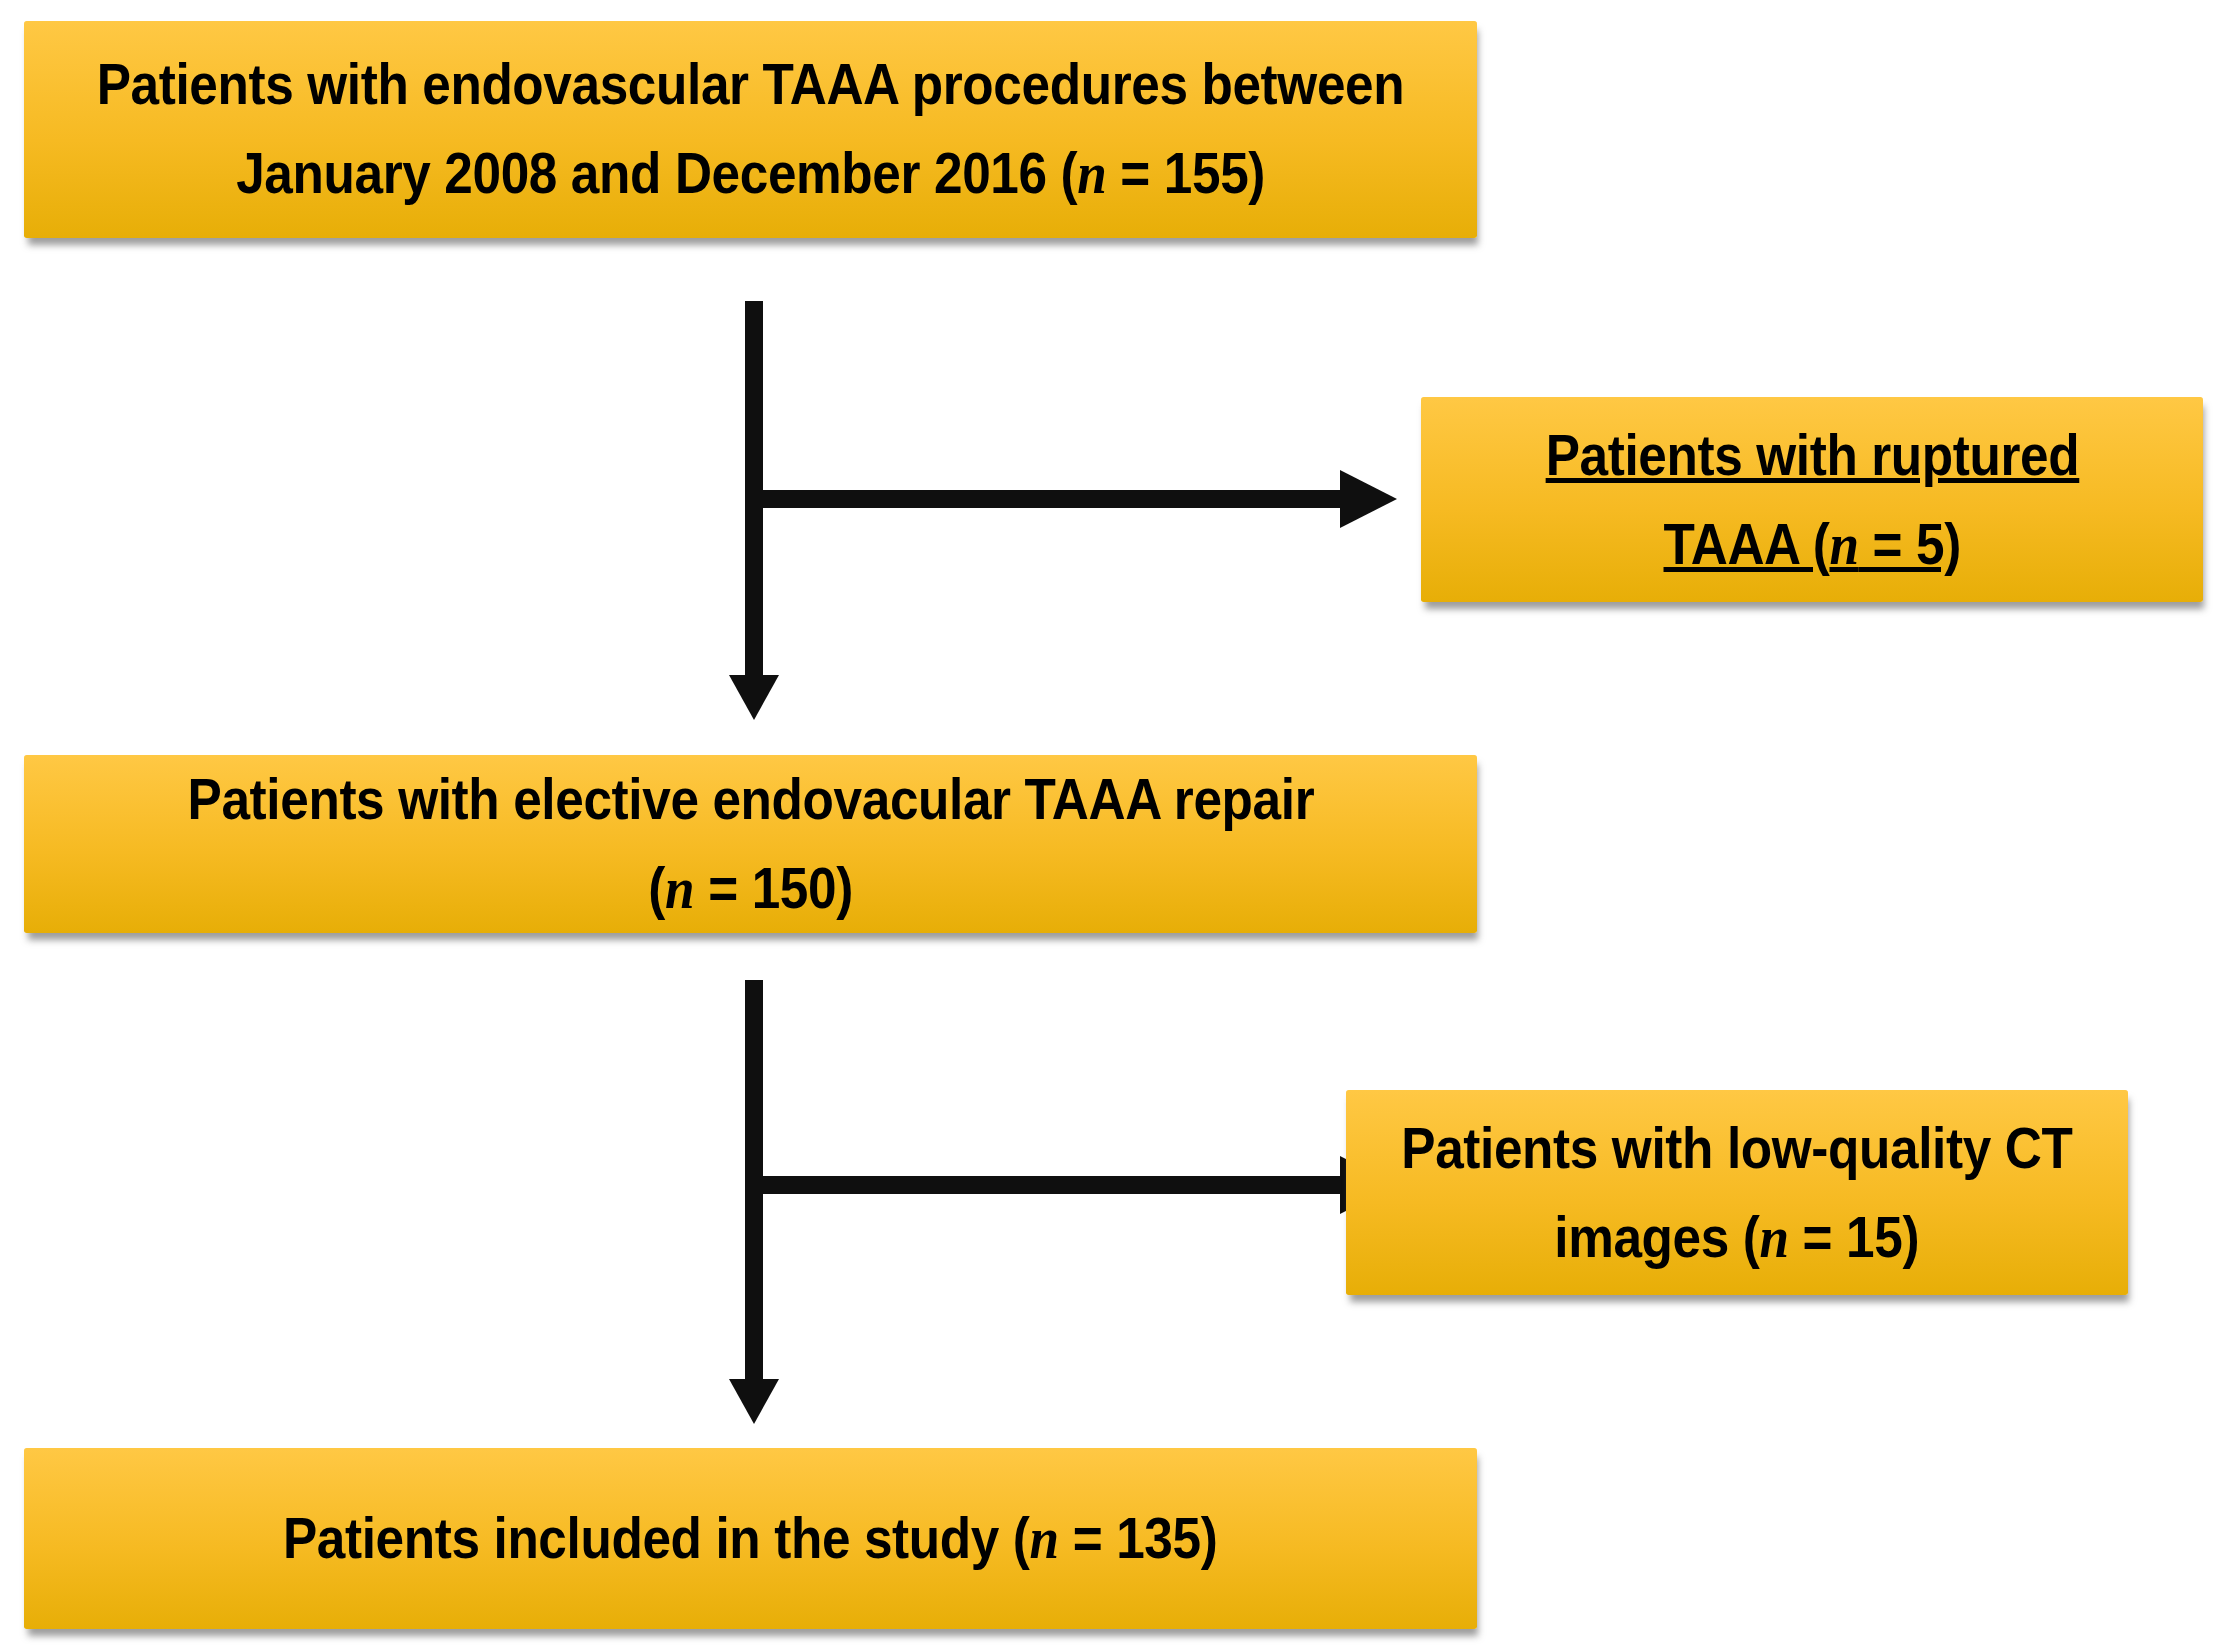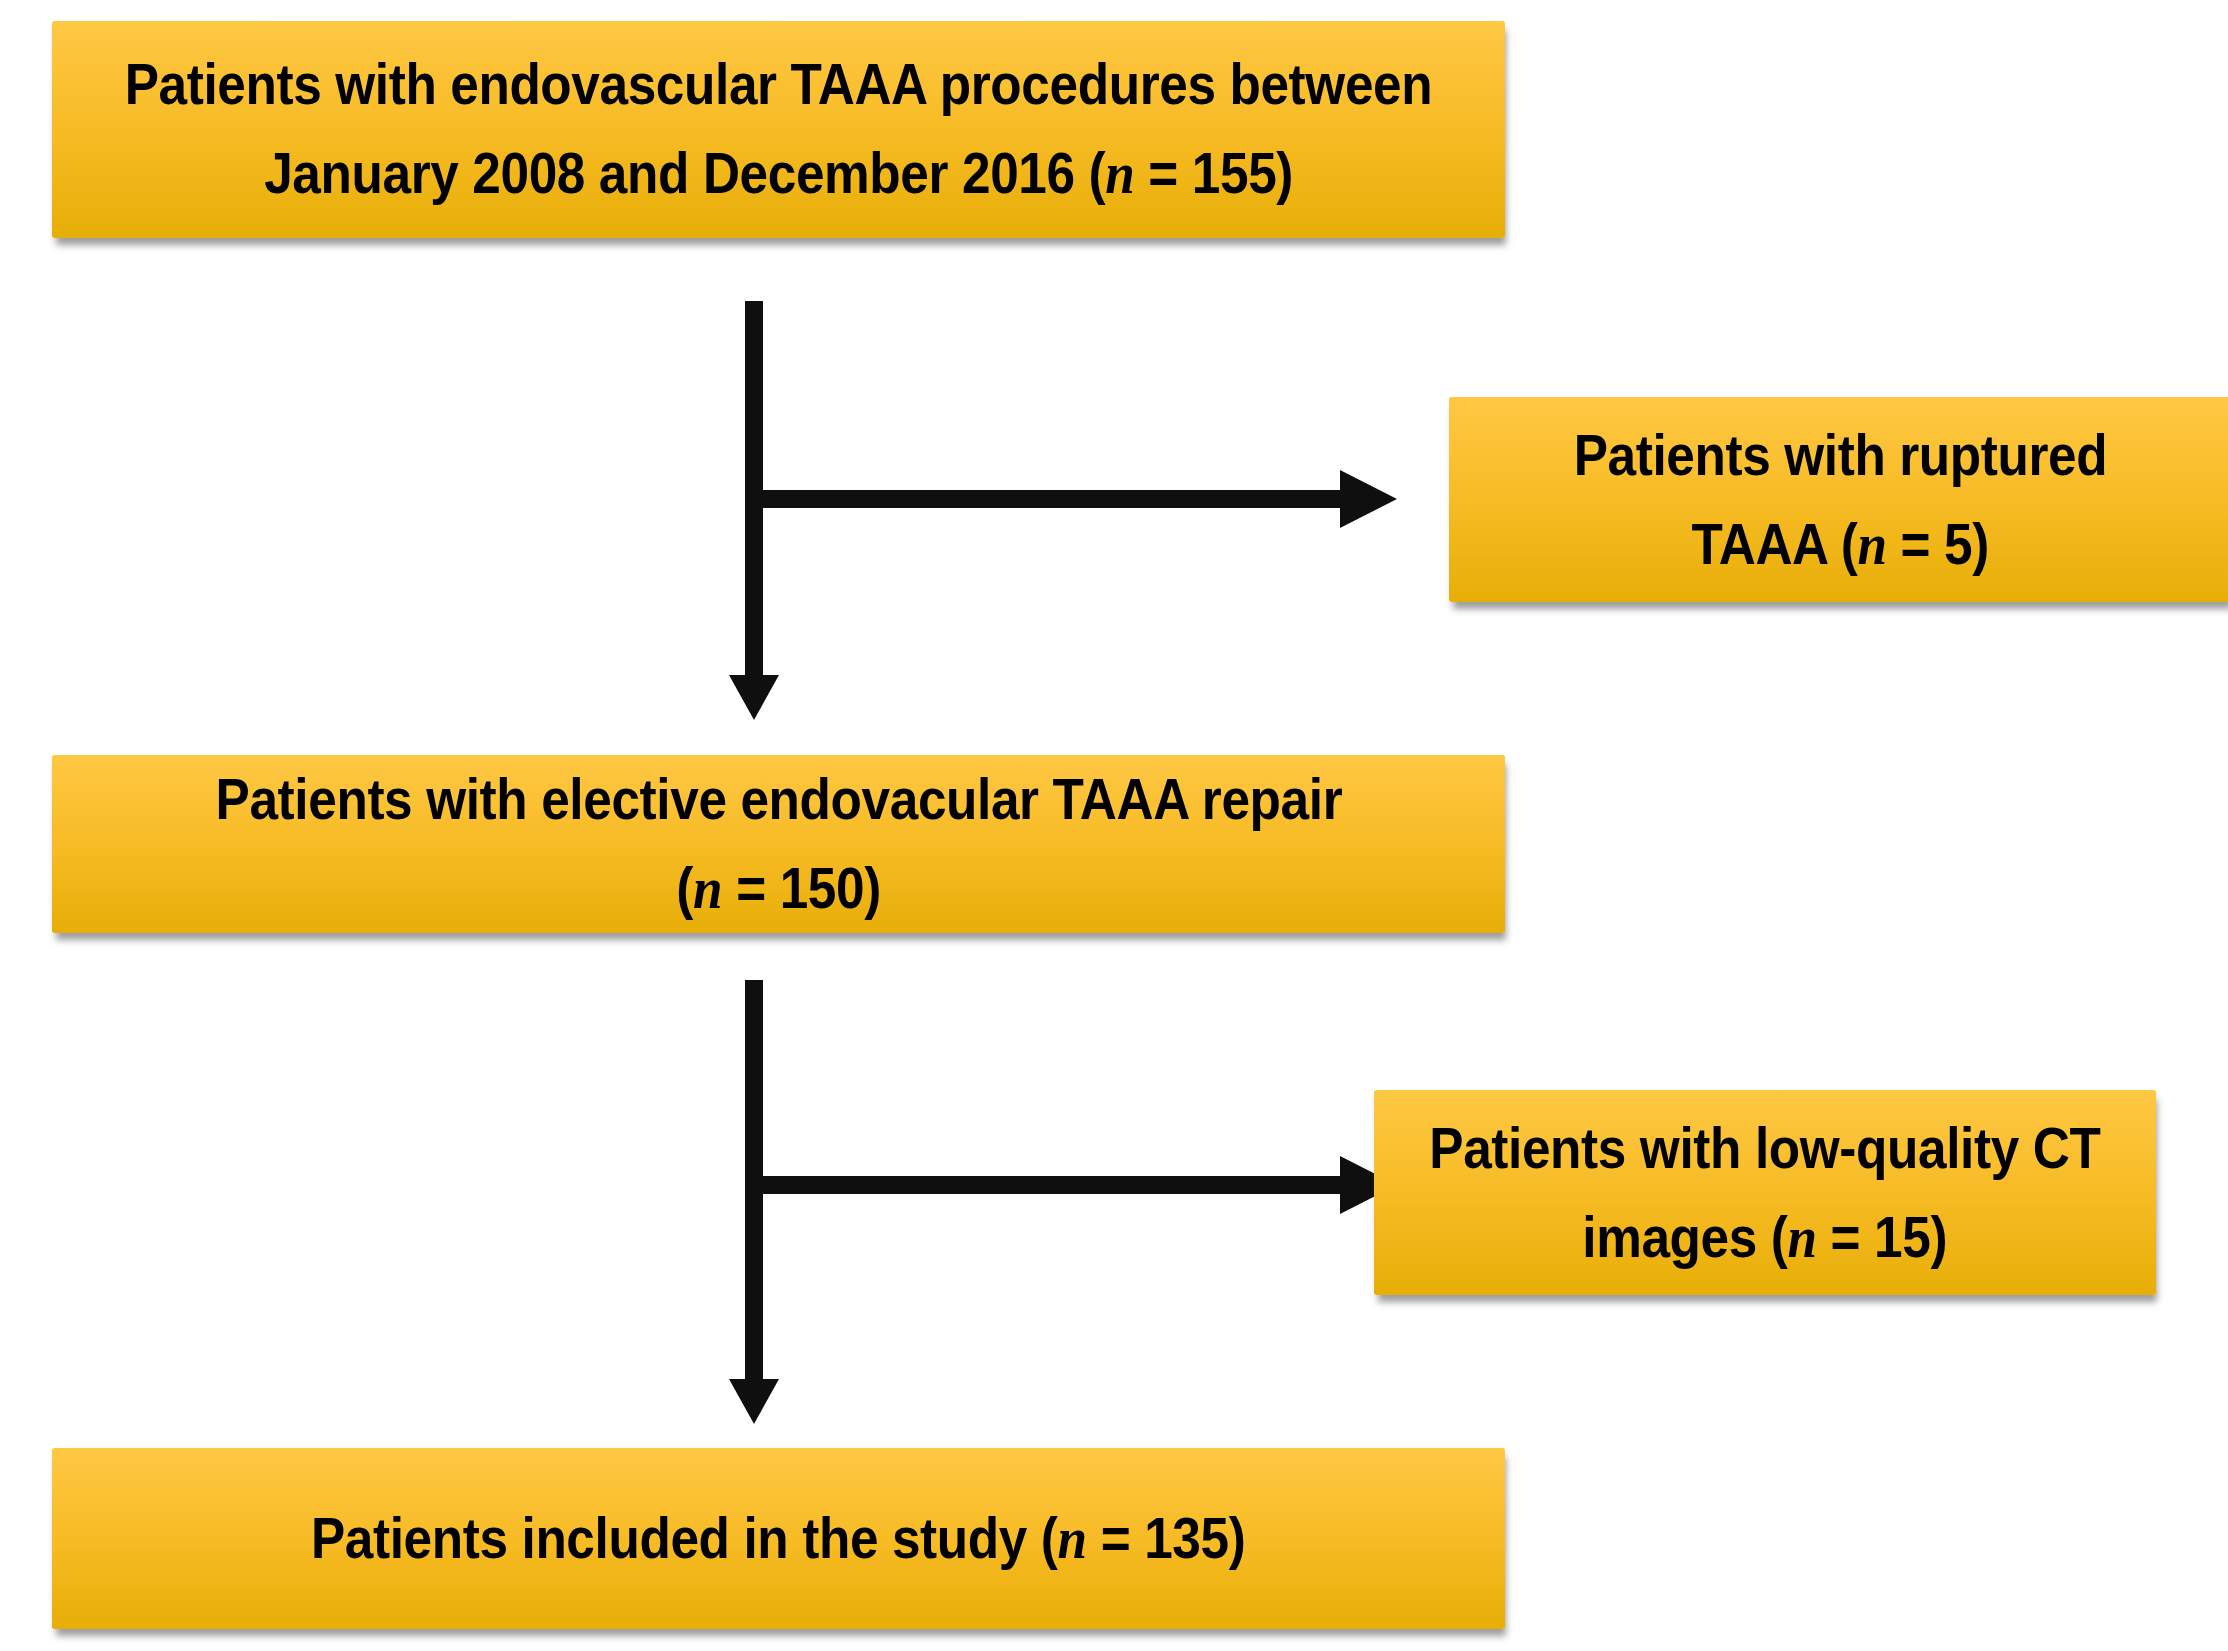--- a/index.html
+++ b/index.html
@@ -25,21 +25,20 @@
       var(--box-gradient-top, #ffc844) 0%,
       var(--box-gradient-mid, #f6ba22) 55%,
       var(--box-gradient-bottom, #e7ae07) 100%);
     border-radius: 2.7px;
     box-shadow: 2.7px 8px 7.1px -1.8px rgba(105,105,105,0.65);
     display: flex;
     flex-direction: column;
     align-items: center;
     justify-content: center;
     color: var(--text, #000000);
-    margin-left: 28px;
   }
 
   .box .line {
     font-size: 57px;
     font-weight: 700;
     line-height: 89px;
     white-space: nowrap;
     letter-spacing: -0.4px;
     transform: scaleX(0.9);
     transform-origin: center;
@@ -47,21 +46,21 @@
   }
 
   .nvar {
     font-style: italic;
     font-family: "Liberation Serif", serif;
     font-weight: 700;
     font-size: 59px;
   }
 
   #box-main-top     { left: 24px;   top: 20.5px;   width: 1453px; height: 217px; }
-  #box-side-1       { left: 1421px; top: 397px;  width: 782px;  height: 205px; }
+  #box-side-1       { left: 1421px; top: 397px;  width: 782px;  height: 205px; text-decoration: underline; }
   #box-main-middle  { left: 24px;   top: 755px;  width: 1453px; height: 178px; }
   #box-side-2       { left: 1346px; top: 1090px; width: 782px;  height: 205px; }
   #box-main-bottom  { left: 24px;   top: 1448px; width: 1453px; height: 181px; }
 
   
   .stem-v {
     position: absolute;
     width: 18px;
     background: var(--arrow, #0f0f0f);
   }

